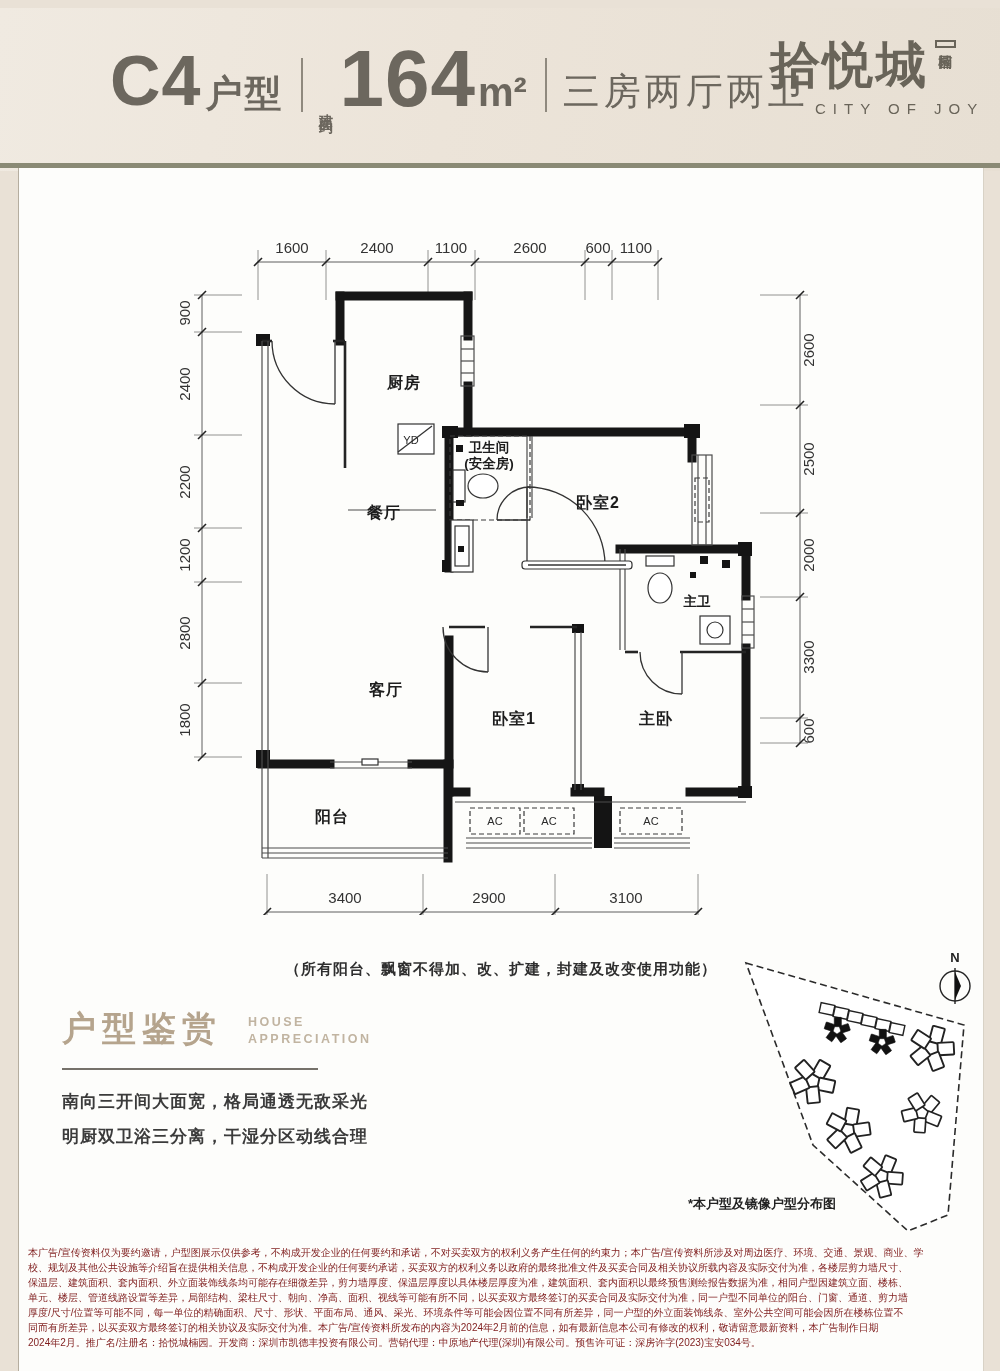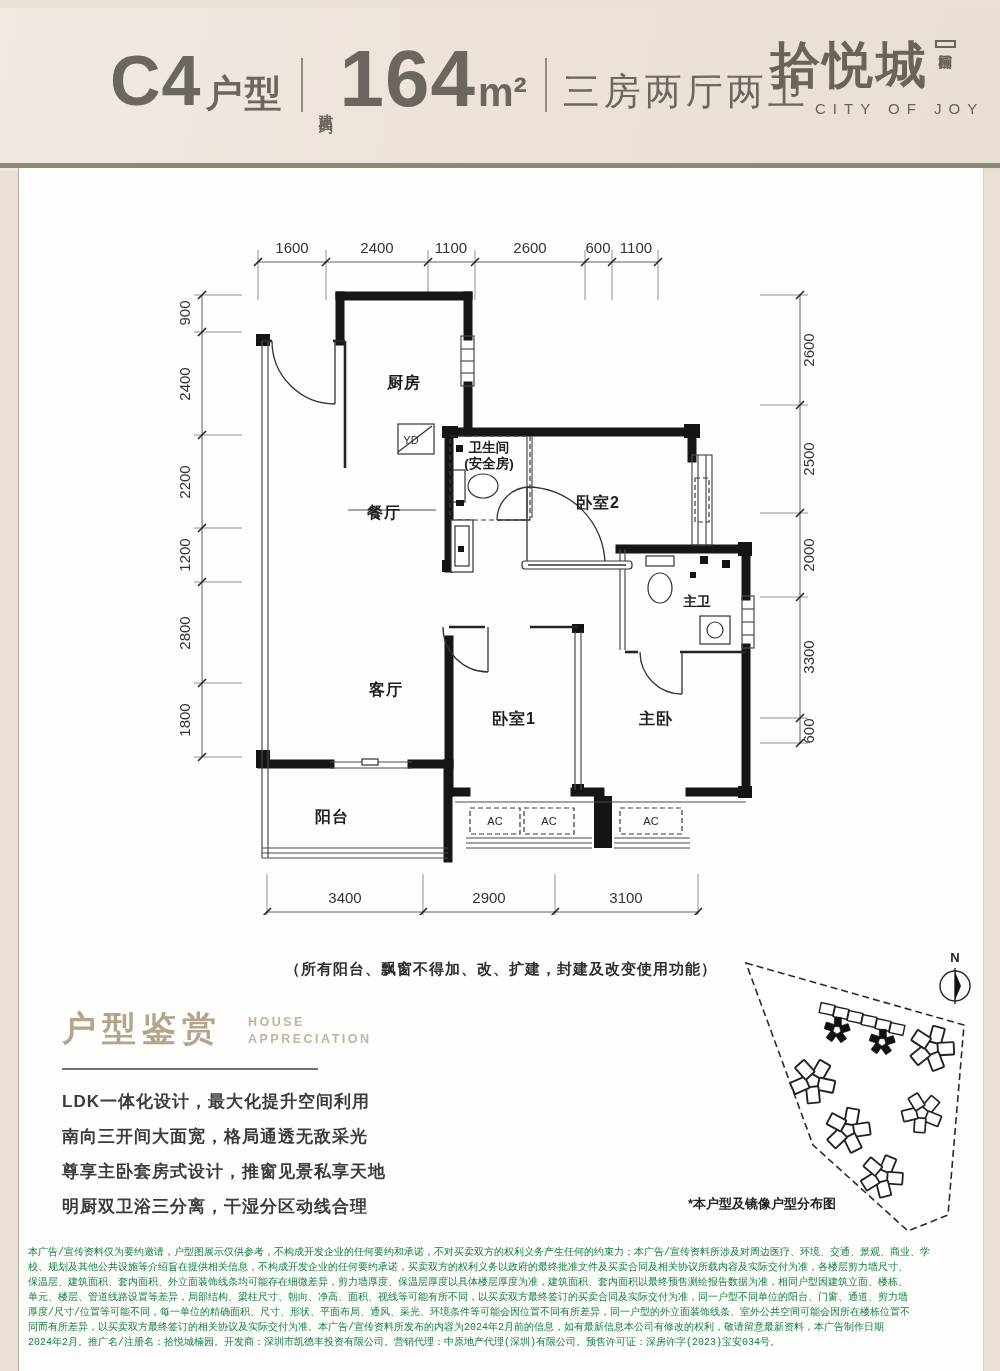--- a/index.html
+++ b/index.html
@@ -64,21 +64,21 @@
   .appre-points div{line-height:35px;}
   
   .site-svg{position:absolute;left:660px;top:938px;}
   .poly{fill:#fff;stroke:#2b2b2b;stroke-width:1.6;stroke-dasharray:7 4;}
   .pw-w{fill:#fff;stroke:#222;stroke-width:2;}
   .pw-b{fill:#111;stroke:#111;stroke-width:1;}
   .chain{fill:#fff;stroke:#222;stroke-width:1.4;}
   .site-cap{font-size:13px;fill:#222;font-weight:600;}
   .compass{stroke:#222;stroke-width:1.4;fill:none;}
   
-  .legal{position:absolute;left:28px;top:1245px;width:946px;color:#15803d;font-family:Liberation Mono, monospace;}
+  .legal{position:absolute;left:28px;top:1245px;width:946px;color:#7f1d1d;}
   .legal div{font-size:10px;line-height:15px;white-space:nowrap;overflow:hidden;transform-origin:0 50%;}
 </style>
 </head>
 <body>
 
 <div class="header">
   <div class="hgroup">
     <span class="unit-big">C4</span>
     <span class="unit-suffix">户型</span>
     <span class="vdiv"></span>
@@ -346,23 +346,21 @@
 <div class="appre">
   <div class="appre-head">
     <span class="appre-title">户型鉴赏</span>
     <span class="appre-sub">
       <span>HOUSE</span><br>
       <span>APPRECIATION</span>
     </span>
   </div>
   <div class="appre-line"></div>
   <div class="appre-points">
-    <div>LDK一体化设计，最大化提升空间利用</div>
     <div>南向三开间大面宽，格局通透无敌采光</div>
-    <div>尊享主卧套房式设计，推窗见景私享天地</div>
     <div>明厨双卫浴三分离，干湿分区动线合理</div>
   </div>
 </div>
 
 <svg class="site-svg" width="340" height="312" viewBox="0 0 340 312" xmlns="http://www.w3.org/2000/svg">
   <defs>
     <g id="pw">
       <rect x="-5" y="-23" width="13" height="17" rx="1"></rect>
       <rect x="-5" y="-23" width="13" height="17" rx="1" transform="rotate(72)"></rect>
       <rect x="-5" y="-23" width="13" height="17" rx="1" transform="rotate(144)"></rect>

